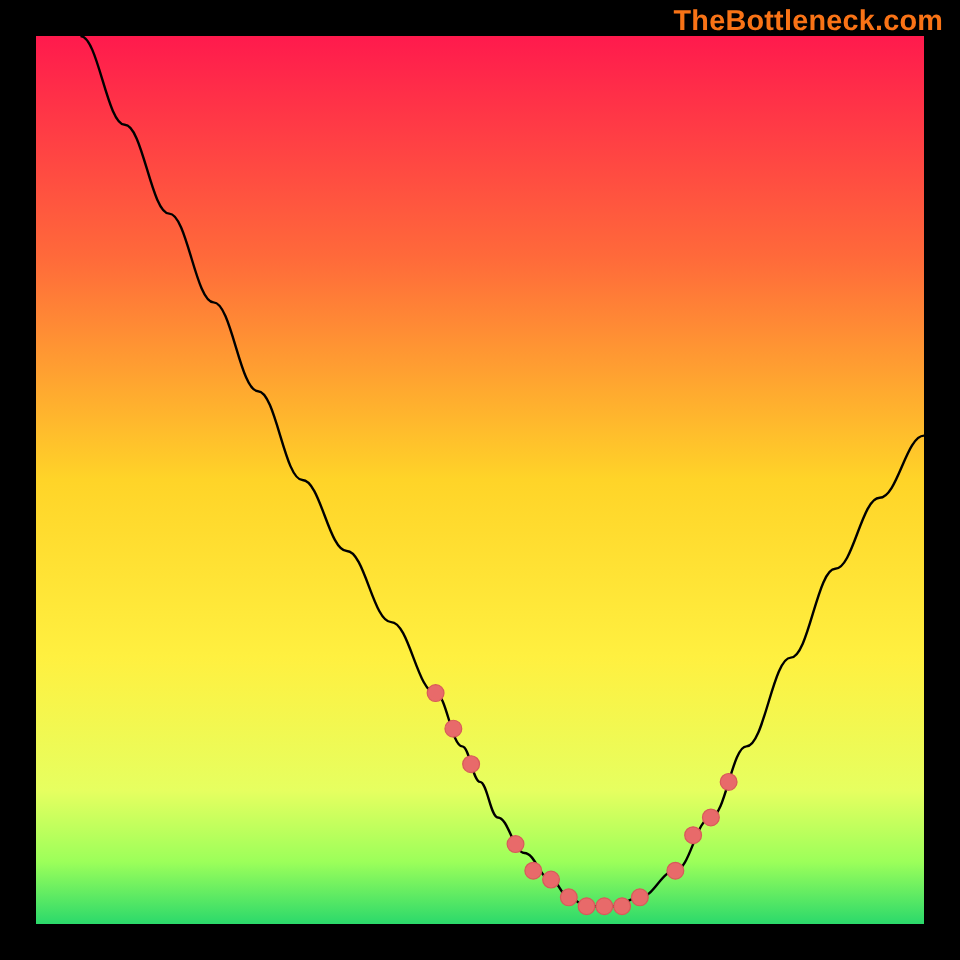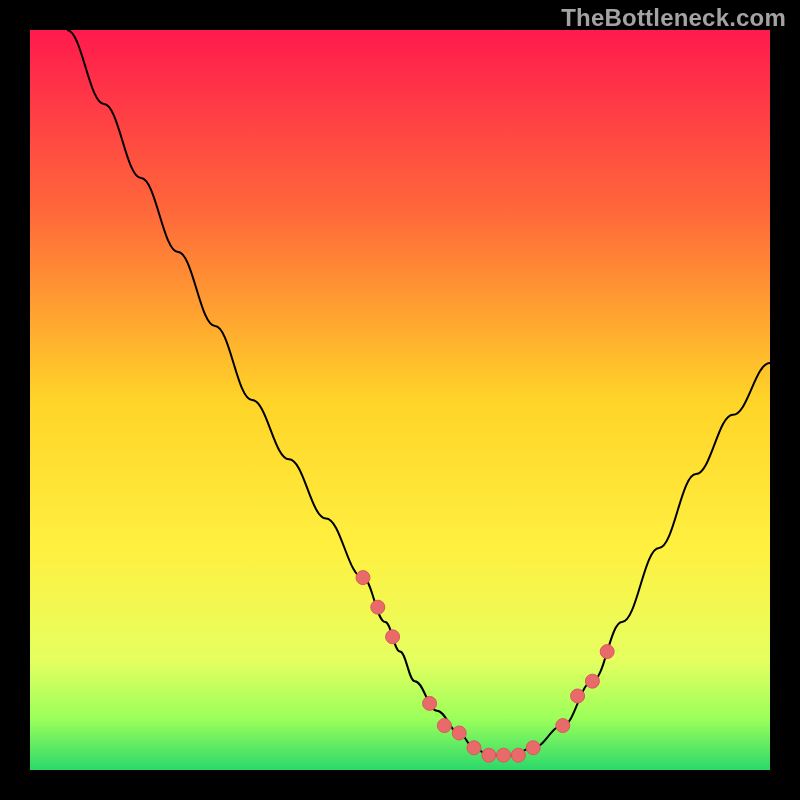--- a/index.html
+++ b/index.html
@@ -3,21 +3,21 @@
 <meta charset="utf-8">
 <style>
   * { margin: 0; padding: 0; box-sizing: border-box; }
   html, body { width: 800px; height: 800px; overflow: hidden; background: #000; }
   .frame { position: relative; width: 800px; height: 800px; background: #000; }
   .watermark {
     position: absolute;
     top: 4px; right: 14px;
     font-family: Arial, Helvetica, sans-serif;
     font-size: 24px;
-    color: #a3a3a3;
+    color: #f97316;
     font-weight: bold;
     letter-spacing: 0.2px;
   }
   .plot {
     position: absolute;
     top: 30px; left: 30px;
     width: 740px; height: 740px;
   }
   .plot svg { display: block; }
 </style>

